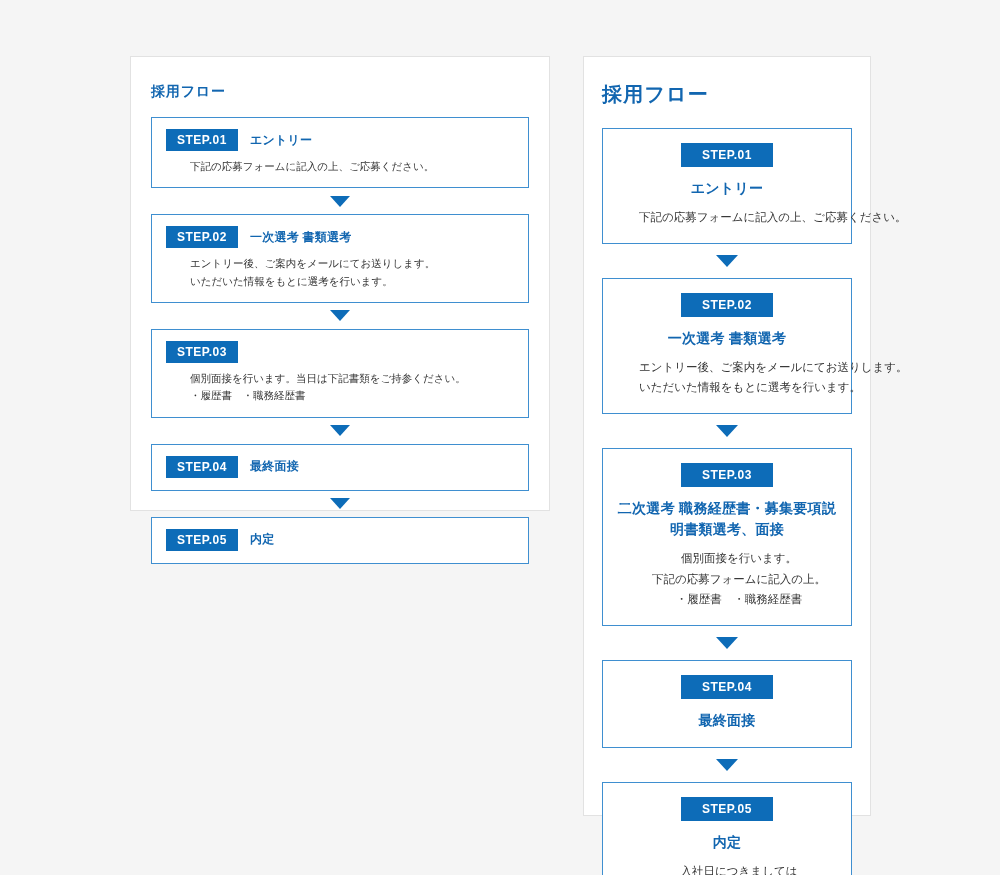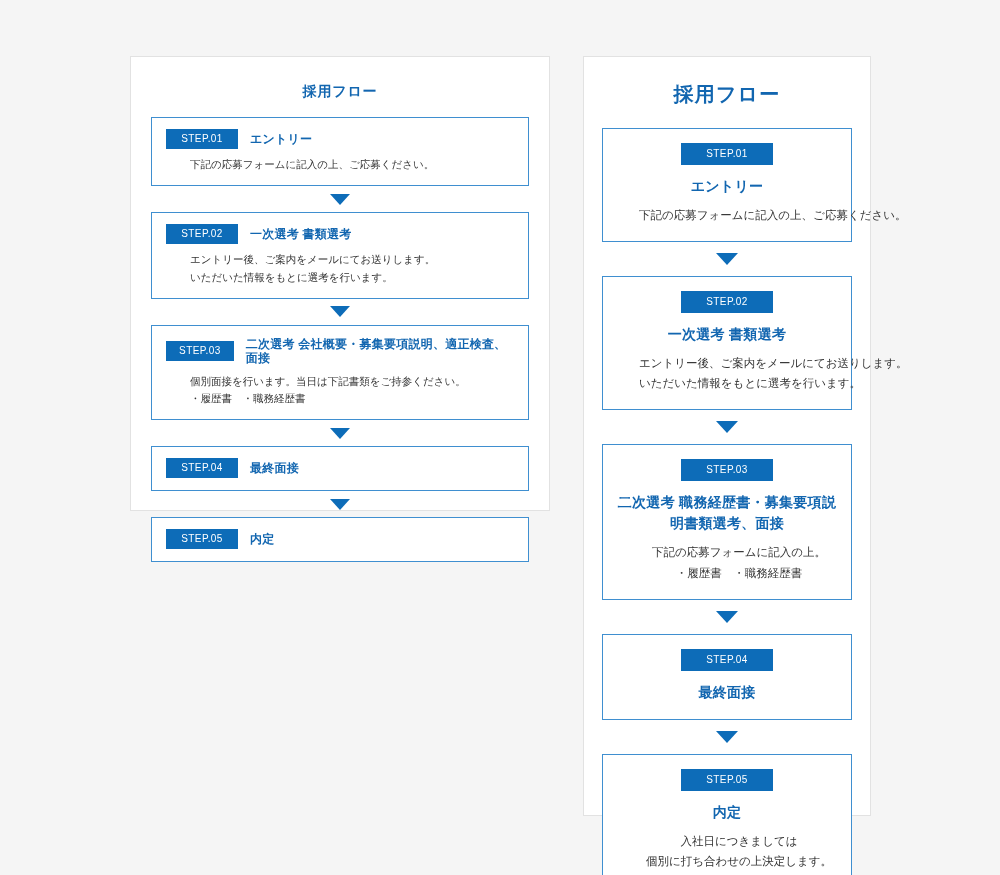--- a/index.html
+++ b/index.html
@@ -40,21 +40,20 @@
     top: 56px;
     width: 288px;
     height: 760px;
     padding: 24px 18px 22px 18px;
   }
 
   
   .flow-title {
     color: #1266b0;
     font-weight: bold;
-    text-align: center;
     letter-spacing: 0.06em;
   }
   #panel-compact .flow-title {
     font-size: 14px;
     margin-bottom: 16px;
   }
   #panel-wide .flow-title {
     font-size: 20px;
     margin-bottom: 20px;
   }
@@ -73,22 +72,22 @@
   #panel-wide .step-card {
     padding: 14px 12px 16px 12px;
     text-align: center;
   }
 
   
   .step-badge {
     display: inline-block;
     background: #0d6cb8;
     color: #ffffff;
-    font-size: 10px;
-    font-weight: normal;
+    font-size: 12px;
+    font-weight: bold;
     letter-spacing: 0.04em;
     text-align: center;
     line-height: 1;
   }
   #panel-compact .step-badge {
     width: 72px;
     padding: 5px 0 5px 0;
     vertical-align: middle;
   }
   #panel-wide .step-badge {
@@ -184,21 +183,20 @@
             <span class="line">エントリー後、ご案内をメールにてお送りします。</span>
             <span class="line">いただいた情報をもとに選考を行います。</span>
           </div>
         </div>
         <div class="arrow-connector">
           <div class="arrow-glyph"></div>
         </div>
         <div class="step-card">
           <div class="step-head">
             <span class="step-badge">STEP.03</span>
-            <span class="step-title">二次選考 会社概要・募集要項説明、適正検査、面接</span>
           </div>
           <div class="step-body">
             <span class="line">個別面接を行います。当日は下記書類をご持参ください。</span>
             <span class="line">・履歴書　・職務経歴書</span>
           </div>
         </div>
         <div class="arrow-connector">
           <div class="arrow-glyph"></div>
         </div>
         <div class="step-card">
@@ -229,20 +227,21 @@
           <div class="arrow-glyph"></div>
         </div>
         <div class="step-card"><span class="step-badge">STEP.02</span><div class="step-title"><span class="line">一次選考 書類選考</span></div><div class="step-body">
             <span class="line">エントリー後、ご案内をメールにてお送りします。</span>
             <span class="line">いただいた情報をもとに選考を行います。</span>
           </div></div>
         <div class="arrow-connector">
           <div class="arrow-glyph"></div>
         </div>
         <div class="step-card"><span class="step-badge">STEP.03</span><div class="step-title"><span class="line">二次選考 職務経歴書・募集要項説明</span><span class="line">書類選考、面接</span></div><div class="step-body">
+            <span class="line">個別面接を行います。</span>
             <span class="line">下記の応募フォームに記入の上。</span>
             <span class="line">・履歴書　・職務経歴書</span>
           </div></div>
         <div class="arrow-connector">
           <div class="arrow-glyph"></div>
         </div>
         <div class="step-card"><span class="step-badge">STEP.04</span><div class="step-title"><span class="line">最終面接</span></div></div>
         <div class="arrow-connector">
           <div class="arrow-glyph"></div>
         </div>

